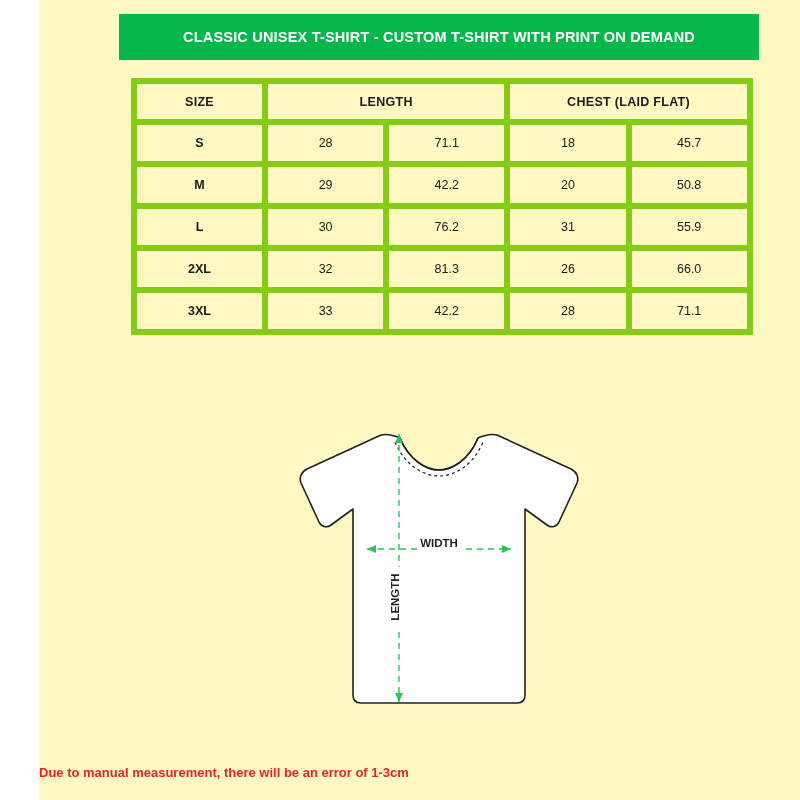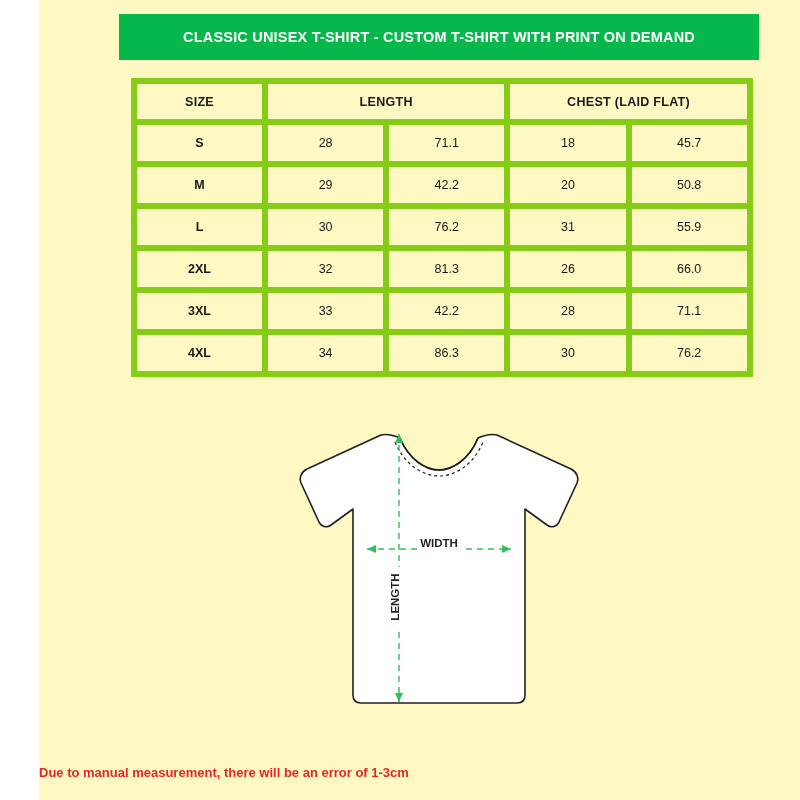--- a/index.html
+++ b/index.html
@@ -152,27 +152,20 @@
           <td>81.3</td>
           <td>26</td>
           <td>66.0</td>
         </tr>
         <tr>
           <td class="size-cell">3XL</td>
           <td>33</td>
           <td>42.2</td>
           <td>28</td>
           <td>71.1</td>
-        </tr>
-        <tr>
-          <td class="size-cell">4XL</td>
-          <td>34</td>
-          <td>86.3</td>
-          <td>30</td>
-          <td>76.2</td>
         </tr>
       </tbody>
     </table>
   </div>
 
   <div class="diagram">
     <svg width="340" height="320" viewBox="0 0 340 320" xmlns="http://www.w3.org/2000/svg">
 
       <g fill="#ffffff" stroke="#231f20" stroke-width="1.6" stroke-linejoin="round">
         <path d="M131 26

